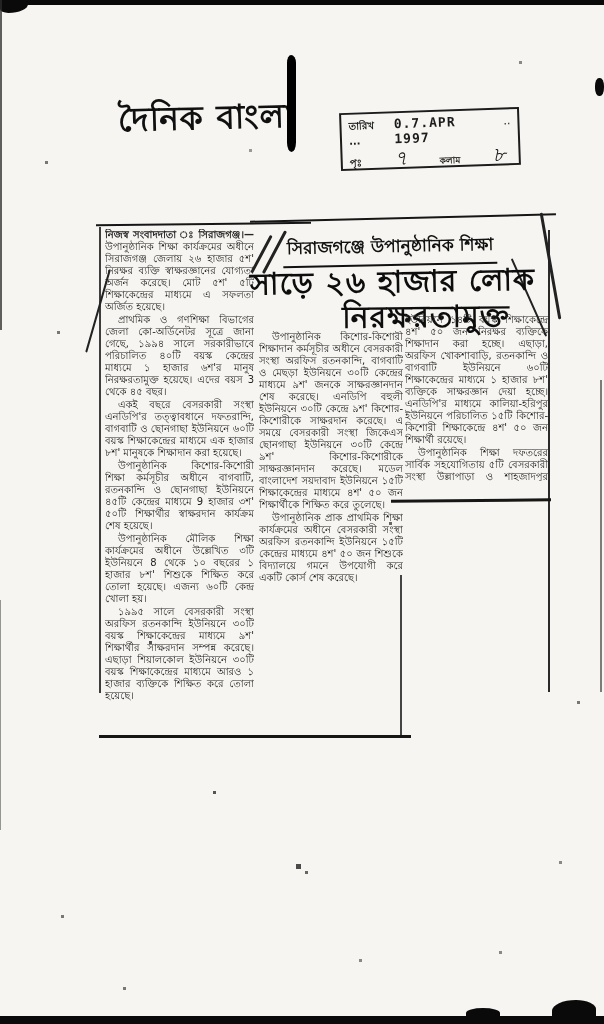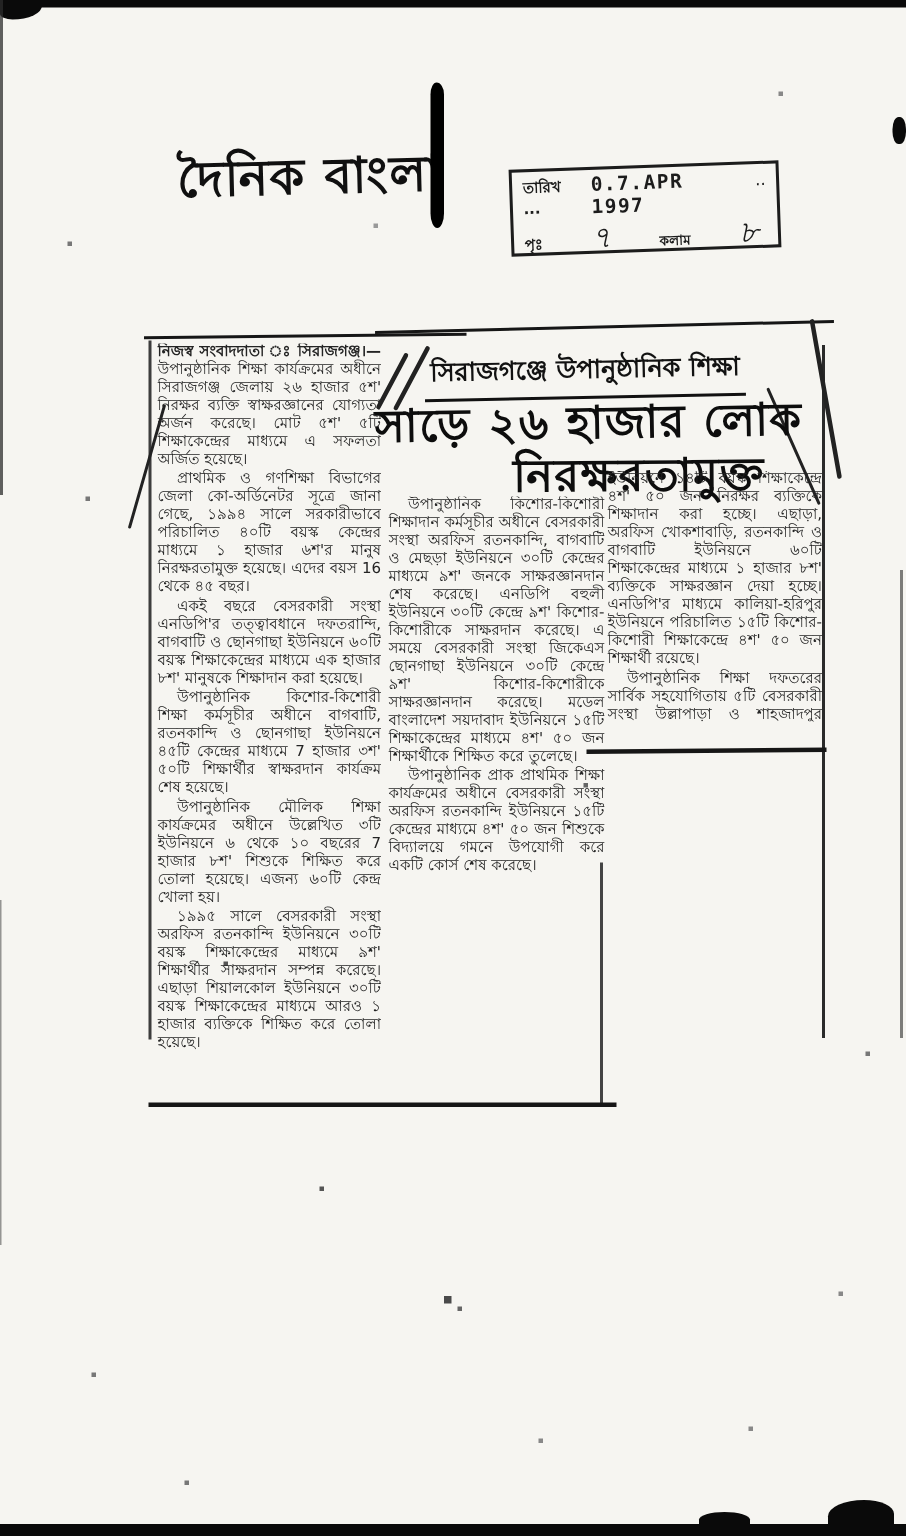--- a/index.html
+++ b/index.html
@@ -140,24 +140,24 @@
   <div class="pen pen-s3"></div>
   <div class="pen pen-s4"></div>
   <div class="pen pen-s5"></div>
 
   <div class="kicker">সিরাজগঞ্জে উপানুষ্ঠানিক শিক্ষা</div>
   <div class="headline1">সাড়ে ২৬ হাজার লোক</div>
   <div class="headline2">নিরক্ষরতামুক্ত</div>
 
   <div class="col col1">
     <p class="cont"><b>নিজস্ব সংবাদদাতা ঃ সিরাজগঞ্জ।—</b> <span>উপানুষ্ঠানিক শিক্ষা কার্যক্রমের অধীনে সিরাজগঞ্জ জেলায় ২৬ হাজার ৫শ' নিরক্ষর ব্যক্তি স্বাক্ষরজ্ঞানের যোগ্যতা অর্জন করেছে। মোট ৫শ' ৫টি শিক্ষাকেন্দ্রের মাধ্যমে এ সফলতা অর্জিত হয়েছে।</span></p>
-    <p>প্রাথমিক ও গণশিক্ষা বিভাগের জেলা কো-অর্ডিনেটর সূত্রে জানা গেছে, ১৯৯৪ সালে সরকারীভাবে পরিচালিত ৪০টি বয়স্ক কেন্দ্রের মাধ্যমে ১ হাজার ৬শ'র মানুষ নিরক্ষরতামুক্ত হয়েছে। এদের বয়স 16 থেকে ৪৫ বছর।</p>
+    <p>প্রাথমিক ও গণশিক্ষা বিভাগের জেলা কো-অর্ডিনেটর সূত্রে জানা গেছে, ১৯৯৪ সালে সরকারীভাবে পরিচালিত ৪০টি বয়স্ক কেন্দ্রের মাধ্যমে ১ হাজার ৬শ'র মানুষ নিরক্ষরতামুক্ত হয়েছে। এদের বয়স 3 থেকে ৪৫ বছর।</p>
     <p>একই বছরে বেসরকারী সংস্থা এনডিপি'র তত্ত্বাবধানে দফতরান্দি, বাগবাটি ও ছোনগাছা ইউনিয়নে ৬০টি বয়স্ক শিক্ষাকেন্দ্রের মাধ্যমে এক হাজার ৮শ' মানুষকে শিক্ষাদান করা হয়েছে।</p>
-    <p>উপানুষ্ঠানিক কিশোর-কিশোরী শিক্ষা কর্মসূচীর অধীনে বাগবাটি, রতনকান্দি ও ছোনগাছা ইউনিয়নে ৪৫টি কেন্দ্রের মাধ্যমে 7 হাজার ৩শ' ৫০টি শিক্ষার্থীর স্বাক্ষরদান কার্যক্রম শেষ হয়েছে।</p>
-    <p>উপানুষ্ঠানিক মৌলিক শিক্ষা কার্যক্রমের অধীনে উল্লেখিত ৩টি ইউনিয়নে ৬ থেকে ১০ বছরের 7 হাজার ৮শ' শিশুকে শিক্ষিত করে তোলা হয়েছে। এজন্য ৬০টি কেন্দ্র খোলা হয়।</p>
+    <p>উপানুষ্ঠানিক কিশোর-কিশোরী শিক্ষা কর্মসূচীর অধীনে বাগবাটি, রতনকান্দি ও ছোনগাছা ইউনিয়নে ৪৫টি কেন্দ্রের মাধ্যমে 9 হাজার ৩শ' ৫০টি শিক্ষার্থীর স্বাক্ষরদান কার্যক্রম শেষ হয়েছে।</p>
+    <p>উপানুষ্ঠানিক মৌলিক শিক্ষা কার্যক্রমের অধীনে উল্লেখিত ৩টি ইউনিয়নে 8 থেকে ১০ বছরের ১ হাজার ৮শ' শিশুকে শিক্ষিত করে তোলা হয়েছে। এজন্য ৬০টি কেন্দ্র খোলা হয়।</p>
     <p>১৯৯৫ সালে বেসরকারী সংস্থা অরফিস রতনকান্দি ইউনিয়নে ৩০টি বয়স্ক শিক্ষাকেন্দ্রের মাধ্যমে ৯শ' শিক্ষার্থীর সাক্ষরদান সম্পন্ন করেছে। এছাড়া শিয়ালকোল ইউনিয়নে ৩০টি বয়স্ক শিক্ষাকেন্দ্রের মাধ্যমে আরও ১ হাজার ব্যক্তিকে শিক্ষিত করে তোলা হয়েছে।</p>
 
   </div>
 
   <div class="col col2">
     <p>উপানুষ্ঠানিক কিশোর-কিশোরী শিক্ষাদান কর্মসূচীর অধীনে বেসরকারী সংস্থা অরফিস রতনকান্দি, বাগবাটি ও মেছড়া ইউনিয়নে ৩০টি কেন্দ্রের মাধ্যমে ৯শ' জনকে সাক্ষরজ্ঞানদান শেষ করেছে। এনডিপি বহুলী ইউনিয়নে ৩০টি কেন্দ্রে ৯শ' কিশোর-কিশোরীকে সাক্ষরদান করেছে। এ সময়ে বেসরকারী সংস্থা জিকেএস ছোনগাছা ইউনিয়নে ৩০টি কেন্দ্রে ৯শ' কিশোর-কিশোরীকে সাক্ষরজ্ঞানদান করেছে। মডেল বাংলাদেশ সয়দাবাদ ইউনিয়নে ১৫টি শিক্ষাকেন্দ্রের মাধ্যমে ৪শ' ৫০ জন শিক্ষার্থীকে শিক্ষিত করে তুলেছে।</p>
     <p>উপানুষ্ঠানিক প্রাক প্রাথমিক শিক্ষা কার্যক্রমের অধীনে বেসরকারী সংস্থা অরফিস রতনকান্দি ইউনিয়নে ১৫টি কেন্দ্রের মাধ্যমে ৪শ' ৫০ জন শিশুকে বিদ্যালয়ে গমনে উপযোগী করে একটি কোর্স শেষ করেছে।</p>
 
   </div>
 

